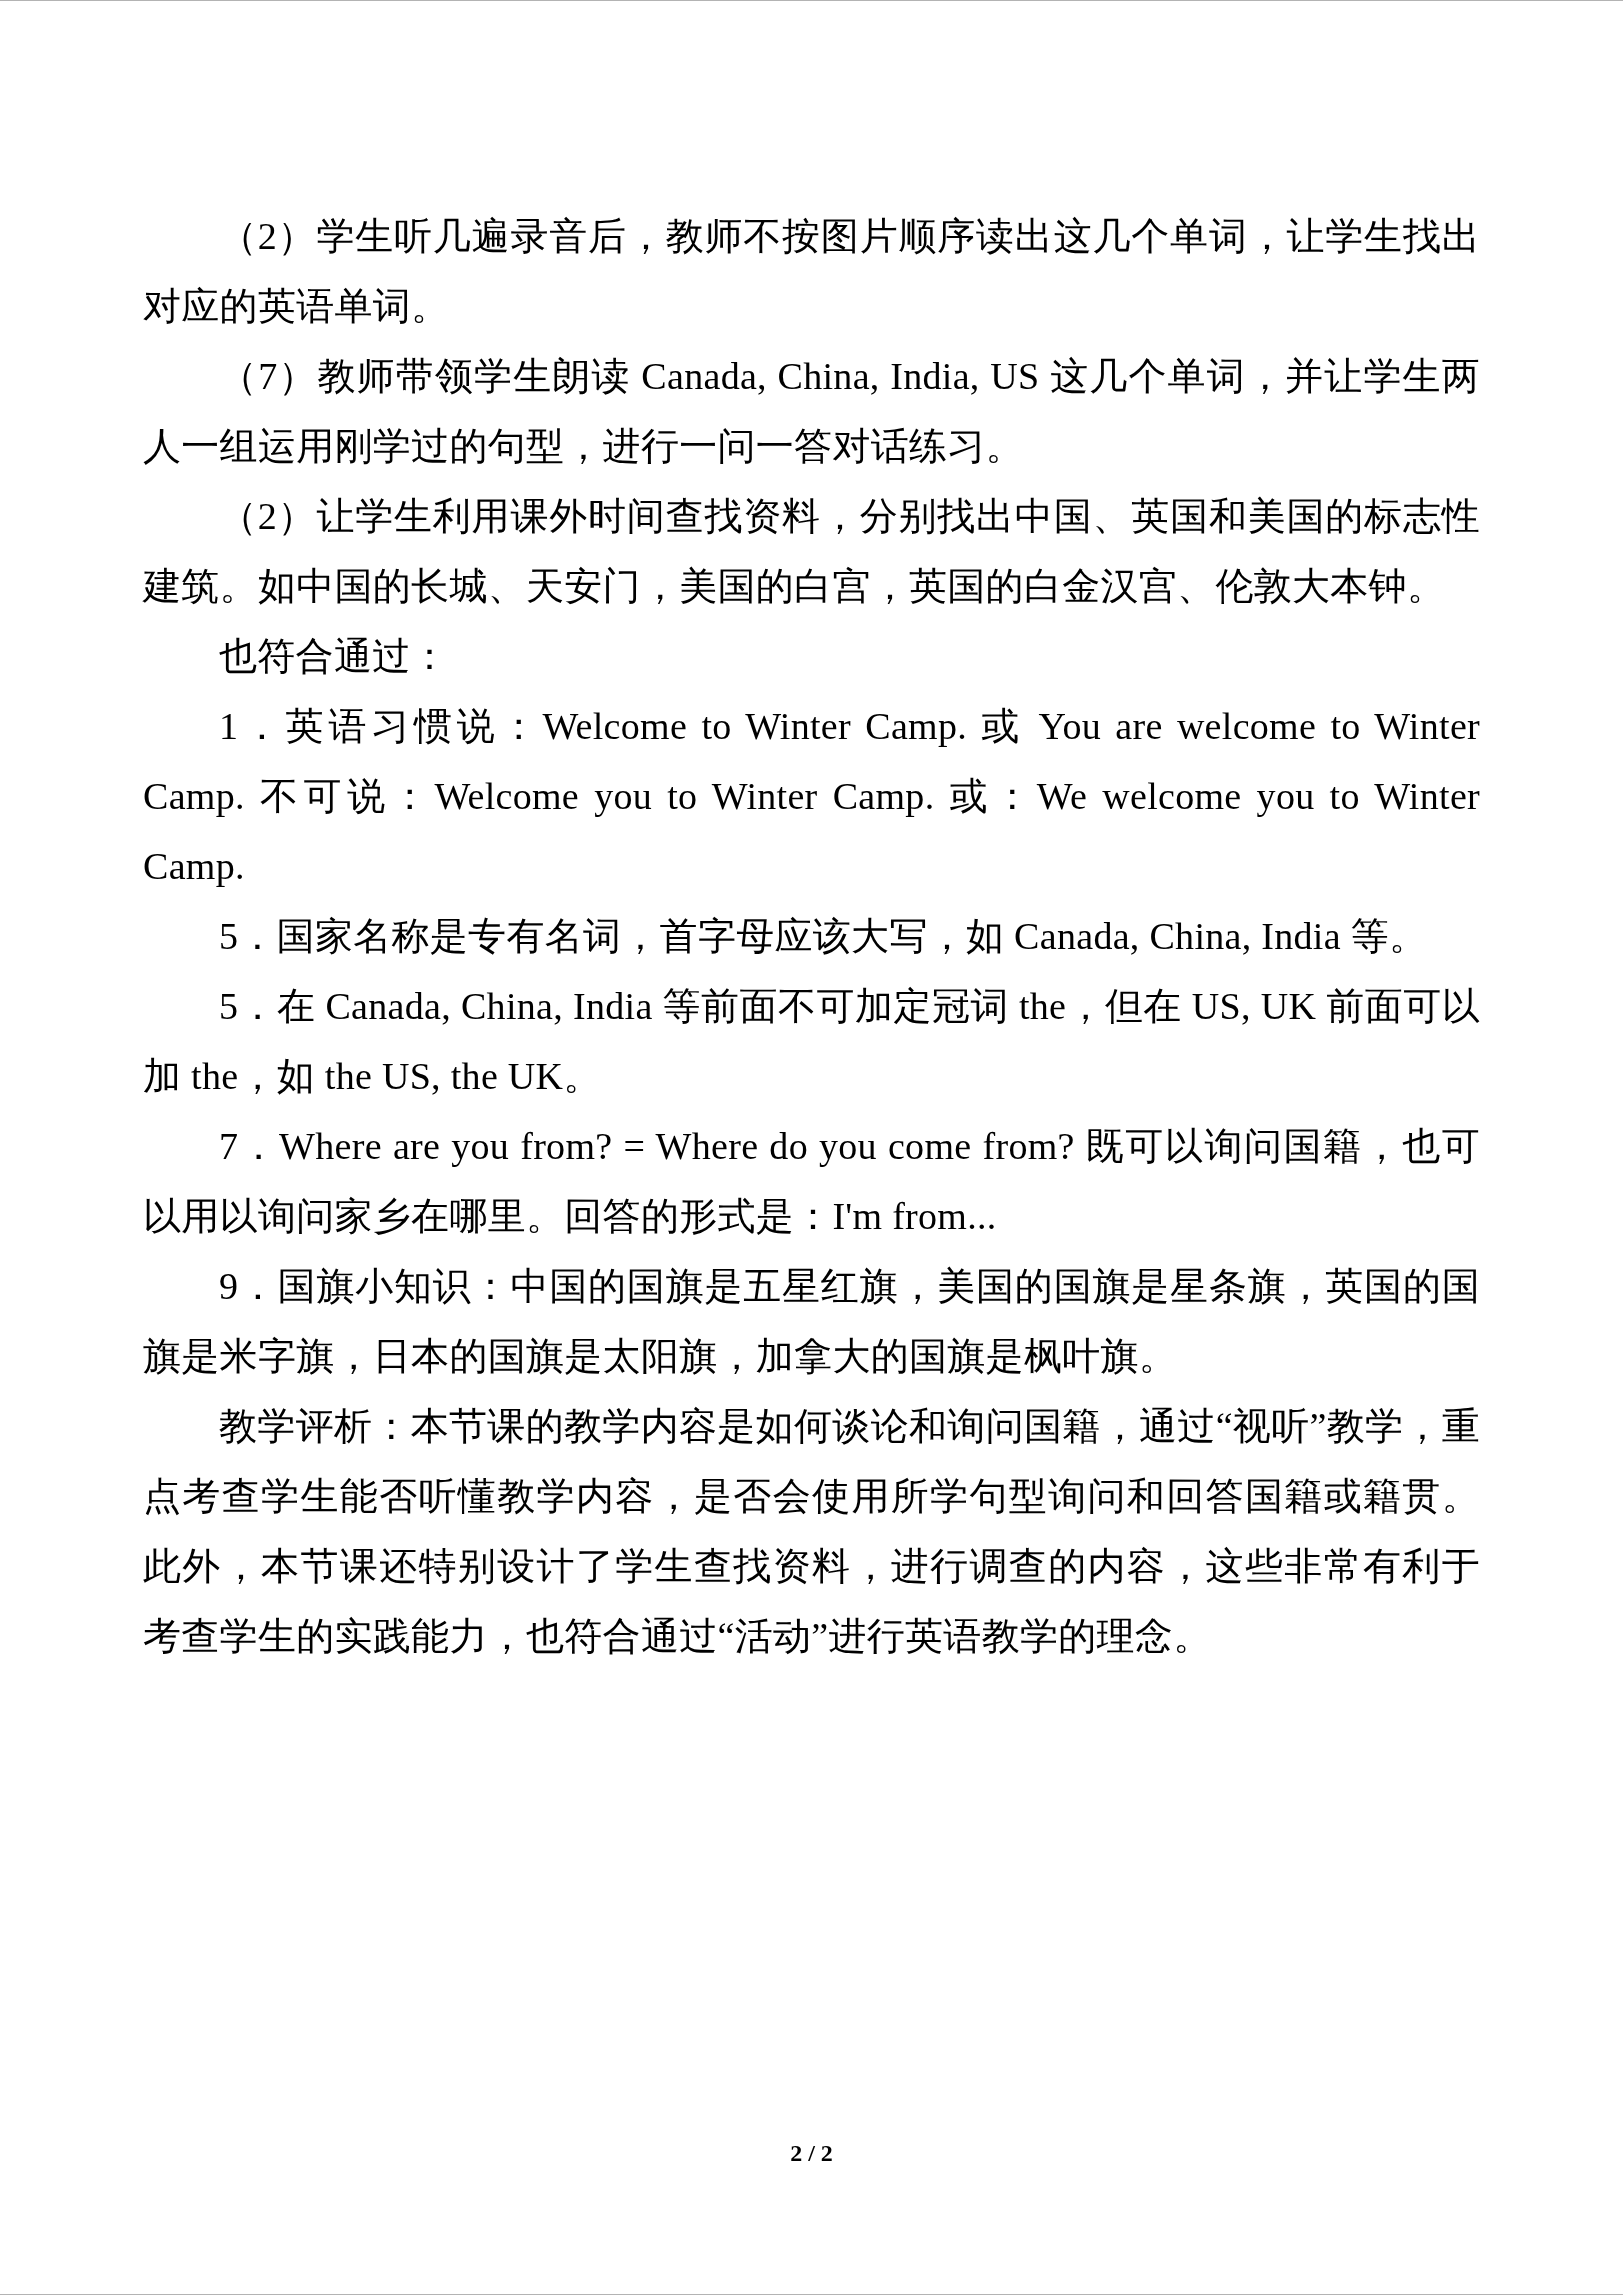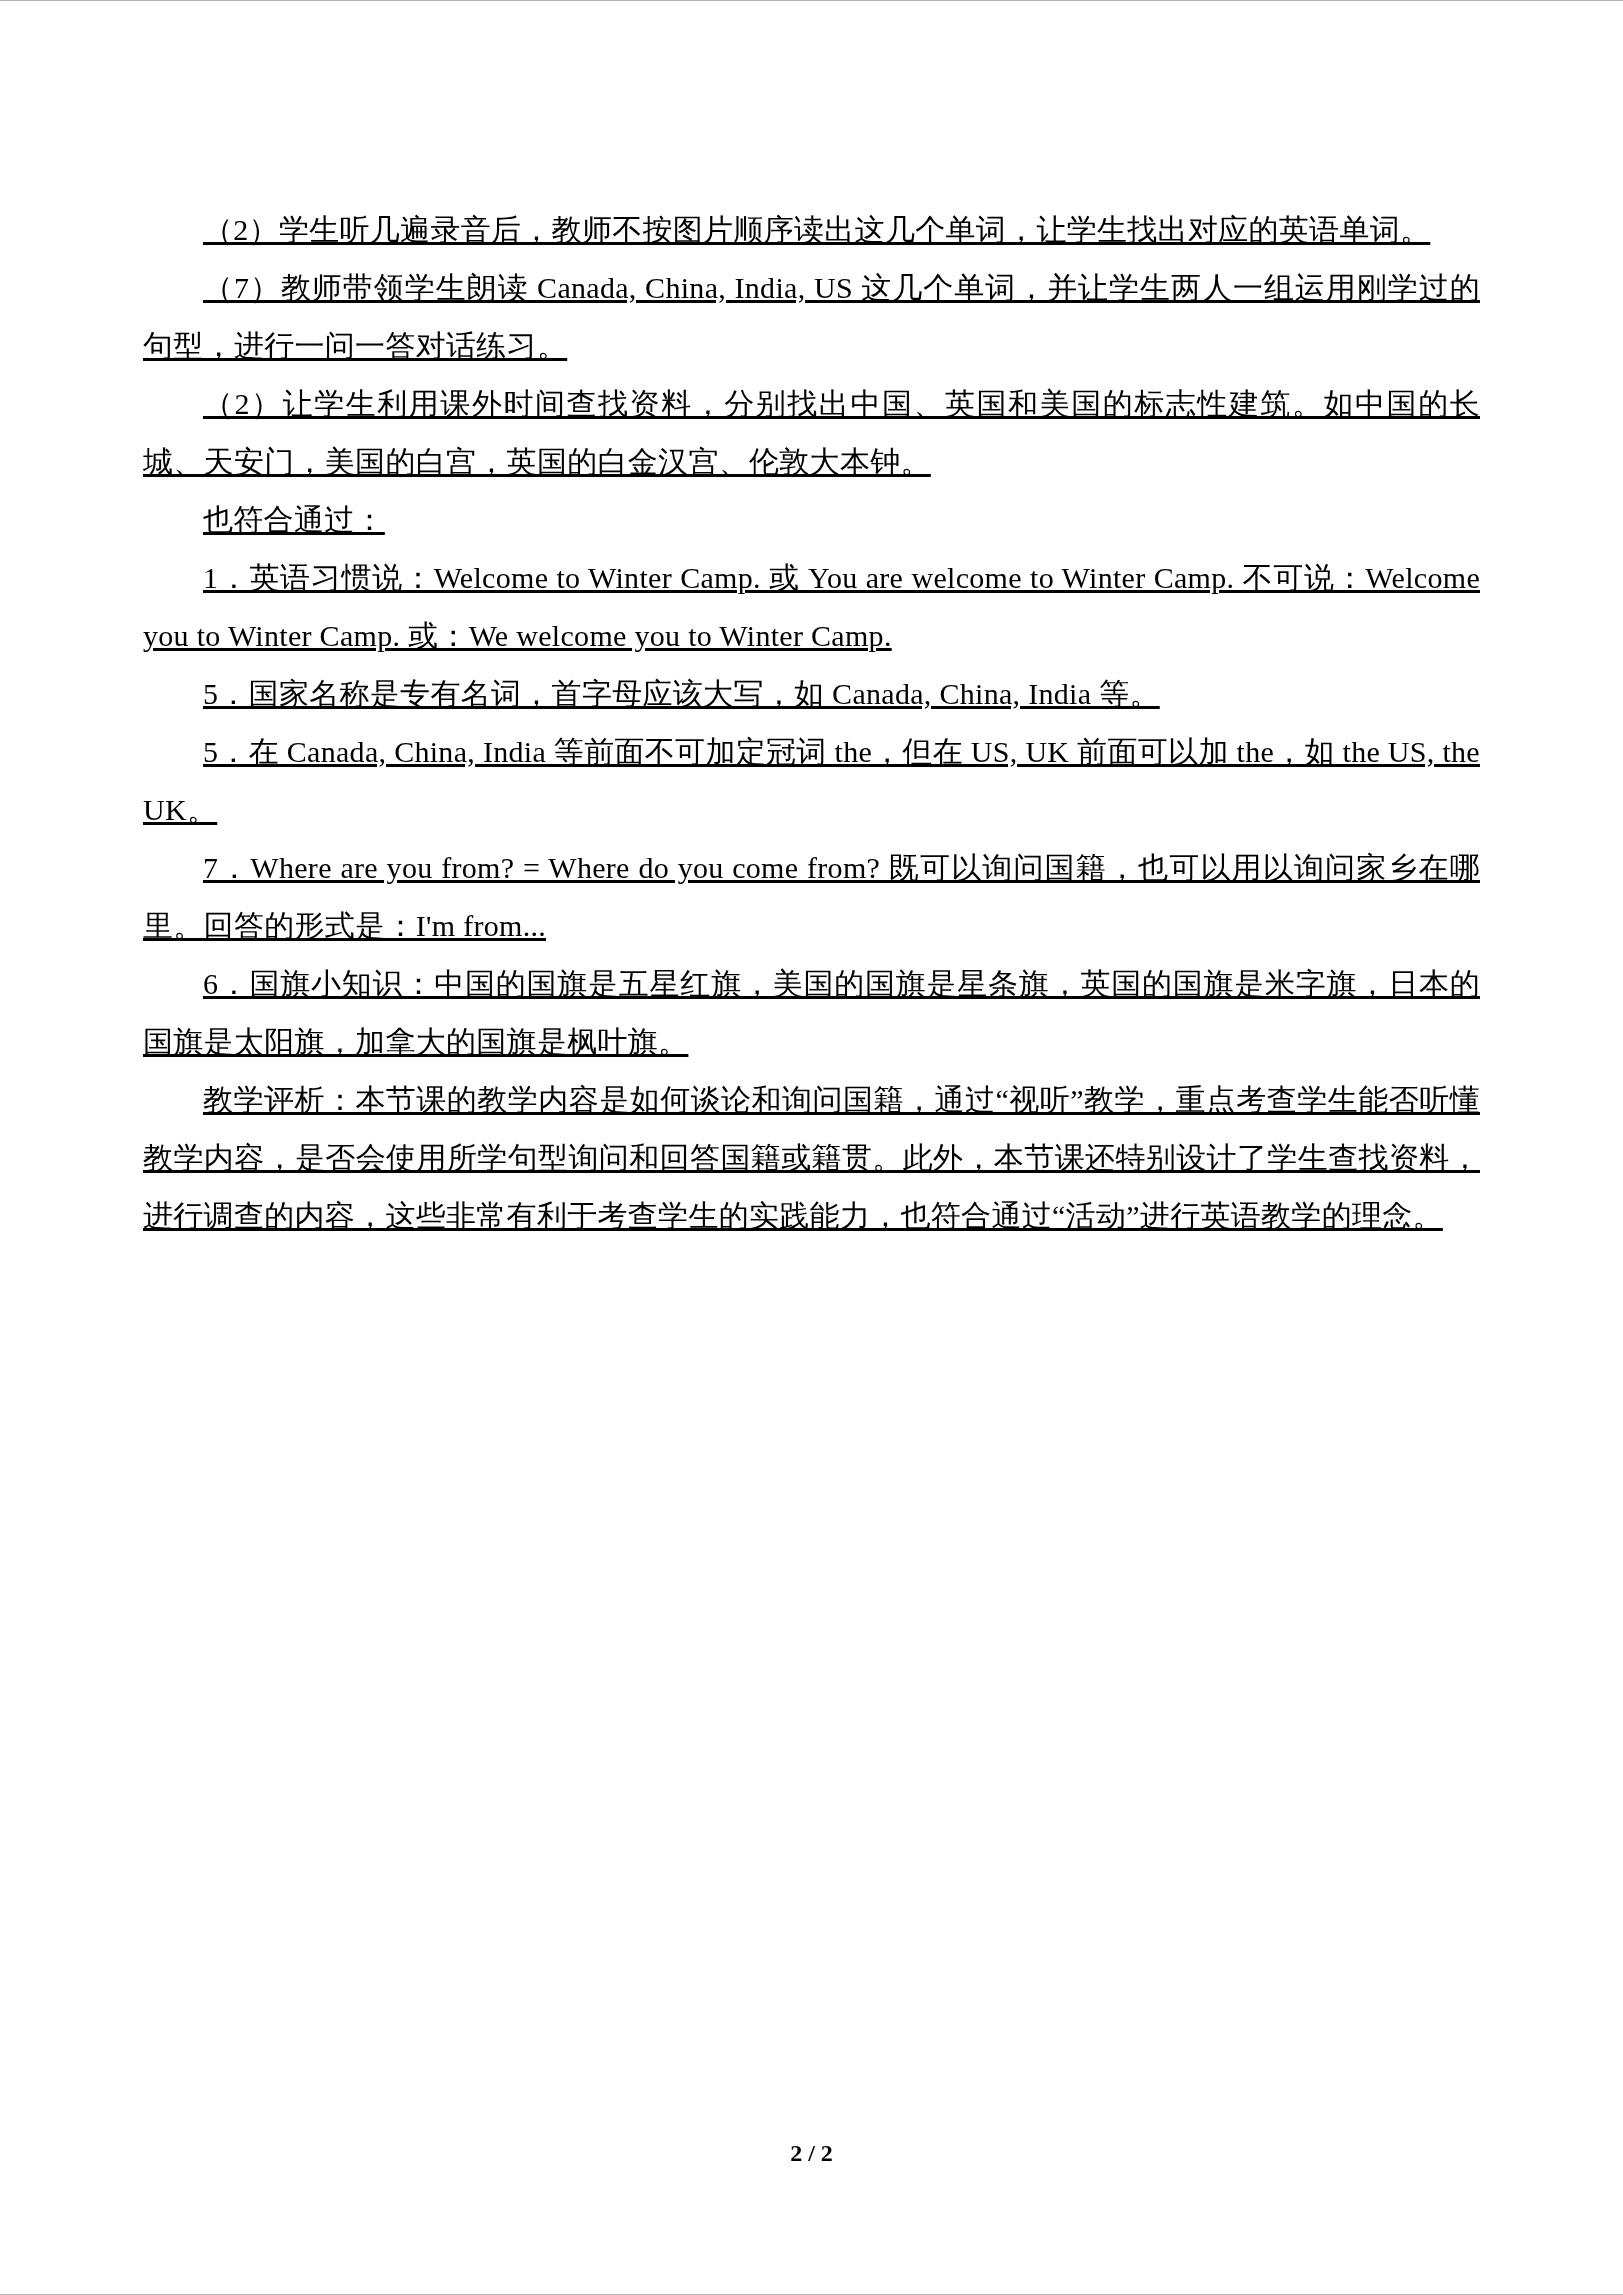--- a/index.html
+++ b/index.html
@@ -20,25 +20,24 @@
     background: #ffffff;
     border-top: 1.4px solid #b3b3b3;
     border-bottom: 1.4px solid #b3b3b3;
     box-sizing: border-box;
   }
   .content {
     position: absolute;
     top: 200px;
     left: 143px;
     right: 143px;
-    font-size: 30px;
-    line-height: 58px;
+    font-size: 38px;
+    line-height: 70px;
     text-align: justify;
     letter-spacing: 0.3px;
-    text-decoration: underline;
   }
   .content p {
     margin: 0;
     padding: 0;
     text-indent: 2em;
   }
   .footer {
     position: absolute;
     left: 0;
     right: 0;
@@ -56,18 +55,18 @@
 <div class="page">
   <div class="content">
     <p>（2）学生听几遍录音后，教师不按图片顺序读出这几个单词，让学生找出对应的英语单词。</p>
     <p>（7）教师带领学生朗读 Canada, China, India, US 这几个单词，并让学生两人一组运用刚学过的句型，进行一问一答对话练习。</p>
     <p>（2）让学生利用课外时间查找资料，分别找出中国、英国和美国的标志性建筑。如中国的长城、天安门，美国的白宫，英国的白金汉宫、伦敦大本钟。</p>
     <p>也符合通过：</p>
     <p>1．英语习惯说：Welcome to Winter Camp.  或 You are welcome to Winter Camp.  不可说：Welcome you to Winter Camp.  或：We welcome you to Winter Camp.</p>
     <p>5．国家名称是专有名词，首字母应该大写，如 Canada, China, India 等。</p>
     <p>5．在 Canada, China, India 等前面不可加定冠词 the，但在 US, UK 前面可以加 the，如 the US, the UK。</p>
     <p>7．Where are you from? = Where do you come from?  既可以询问国籍，也可以用以询问家乡在哪里。回答的形式是：I'm from...</p>
-    <p>6．国旗小知识：中国的国旗是五星红旗，美国的国旗是星条旗，英国的国旗是米字旗，日本的国旗是太阳旗，加拿大的国旗是枫叶旗。</p>
+    <p>9．国旗小知识：中国的国旗是五星红旗，美国的国旗是星条旗，英国的国旗是米字旗，日本的国旗是太阳旗，加拿大的国旗是枫叶旗。</p>
     <p>教学评析：本节课的教学内容是如何谈论和询问国籍，通过“视听”教学，重点考查学生能否听懂教学内容，是否会使用所学句型询问和回答国籍或籍贯。此外，本节课还特别设计了学生查找资料，进行调查的内容，这些非常有利于考查学生的实践能力，也符合通过“活动”进行英语教学的理念。</p>
   </div>
   <div class="footer">2 / 2</div>
 </div>
 
 
 </body></html>

